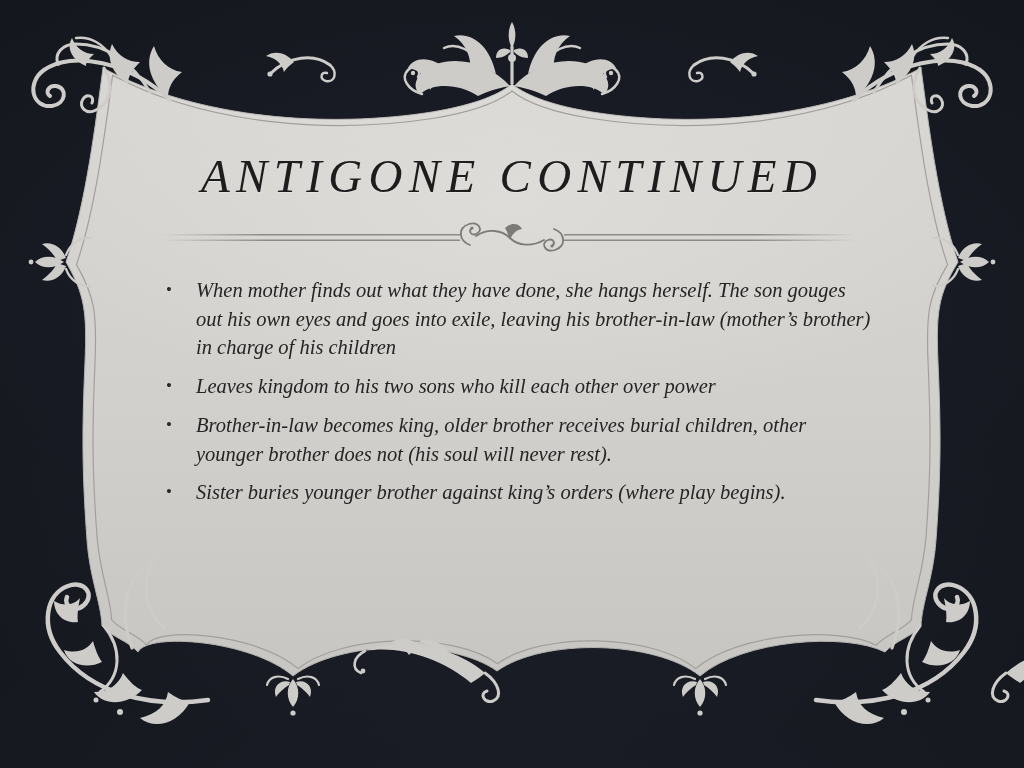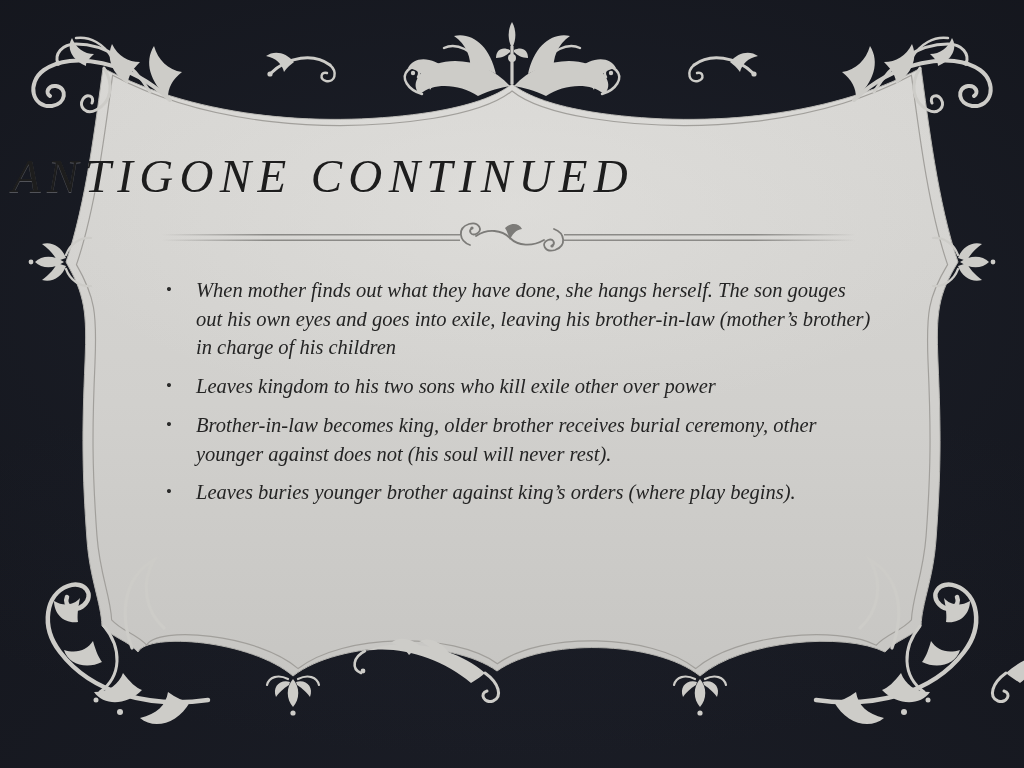--- a/index.html
+++ b/index.html
@@ -6,21 +6,21 @@
   .slide{
     position:relative;width:1024px;height:768px;overflow:hidden;
     background-color:#14161d;
     background-image:
       radial-gradient(ellipse 130% 95% at 50% 40%, rgba(48,54,70,.30), rgba(0,0,0,0) 62%),
       radial-gradient(ellipse 160% 120% at 50% 112%, rgba(44,48,62,.28), rgba(0,0,0,0) 55%);
     font-family:"Liberation Serif", serif;
   }
   .frame{position:absolute;inset:0;display:block;}
   .title-wrap{
-    position:absolute;left:12px;right:0;top:151px;text-align:left;
+    position:absolute;left:0;right:0;top:151px;text-align:center;
   }
   .title-wrap h1{
     margin:0;font-family:"Liberation Serif", serif;font-style:italic;font-weight:normal;
     font-size:47px;letter-spacing:.135em;color:#1d1d1d;line-height:1.1;
     text-shadow:0 1px 0 rgba(255,255,255,.25);
   }
   .bullets{
     position:absolute;left:166px;top:276px;width:706px;
     margin:0;padding:0;list-style:none;
   }
@@ -226,25 +226,25 @@
     <h1>ANTIGONE CONTINUED</h1>
   </div>
 
   <ul class="bullets">
     <li>
       <span class="marker">•</span>
       <span class="btext">When mother finds out what they have done, she hangs herself. The son gouges out his own eyes and goes into exile, leaving his brother-in-law (mother’s brother) in charge of his children</span>
     </li>
     <li>
       <span class="marker">•</span>
-      <span class="btext">Leaves kingdom to his two sons who kill exile other over power</span>
-    </li>
-    <li>
-      <span class="marker">•</span>
-      <span class="btext">Brother-in-law becomes king, older brother receives burial ceremony, other younger against does not (his soul will never rest).</span>
-    </li>
-    <li>
-      <span class="marker">•</span>
-      <span class="btext">Leaves buries younger brother against king’s orders (where play begins).</span>
+      <span class="btext">Leaves kingdom to his two sons who kill each other over power</span>
+    </li>
+    <li>
+      <span class="marker">•</span>
+      <span class="btext">Brother-in-law becomes king, older brother receives burial children, other younger brother does not (his soul will never rest).</span>
+    </li>
+    <li>
+      <span class="marker">•</span>
+      <span class="btext">Sister buries younger brother against king’s orders (where play begins).</span>
     </li>
   </ul>
 
 </div>
 
 </body></html>

